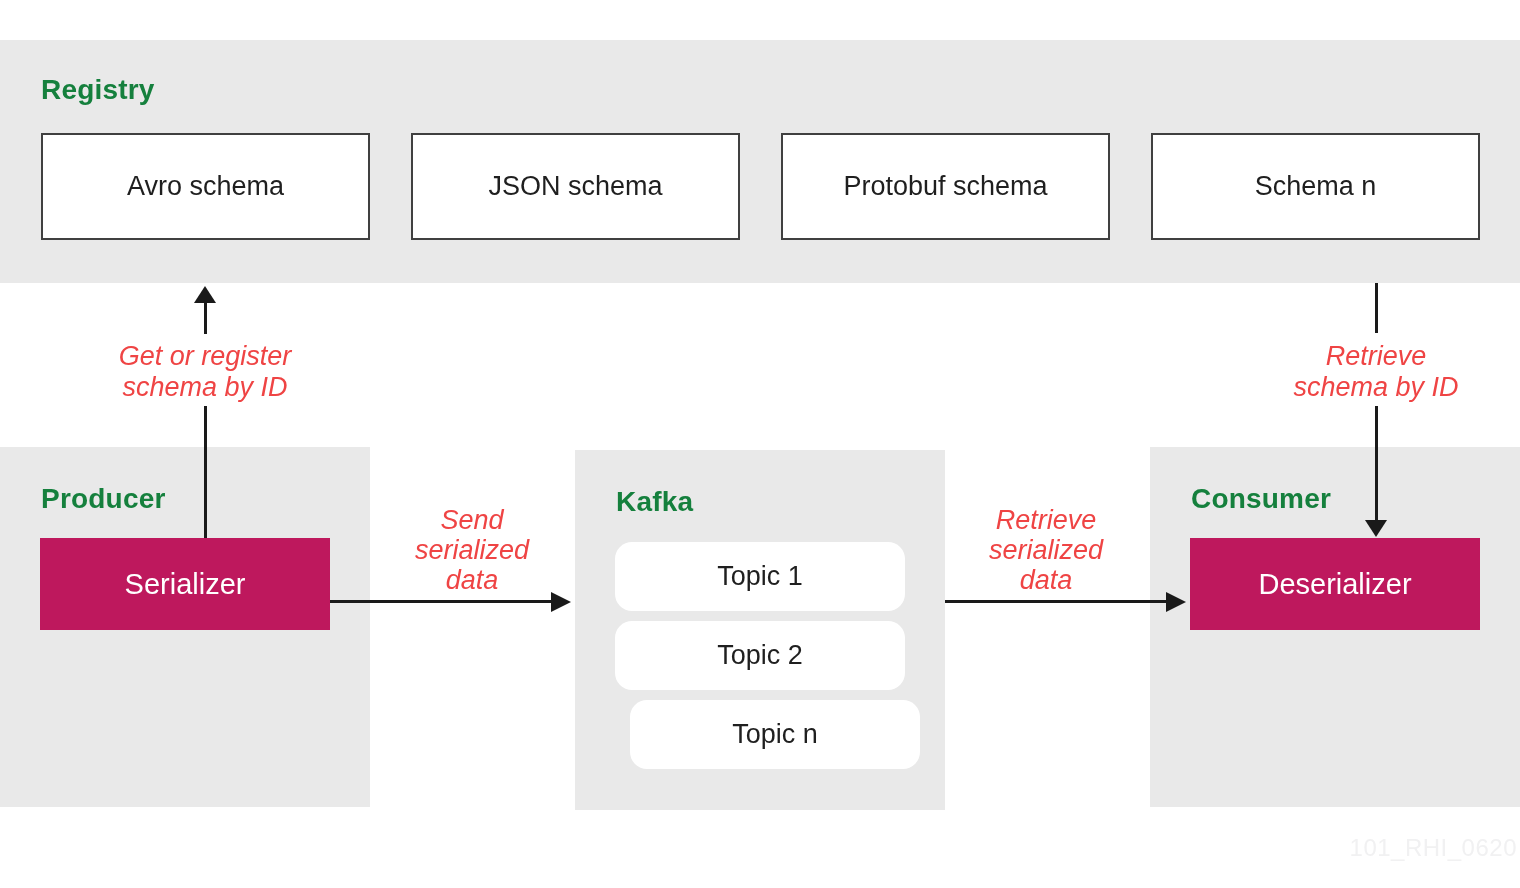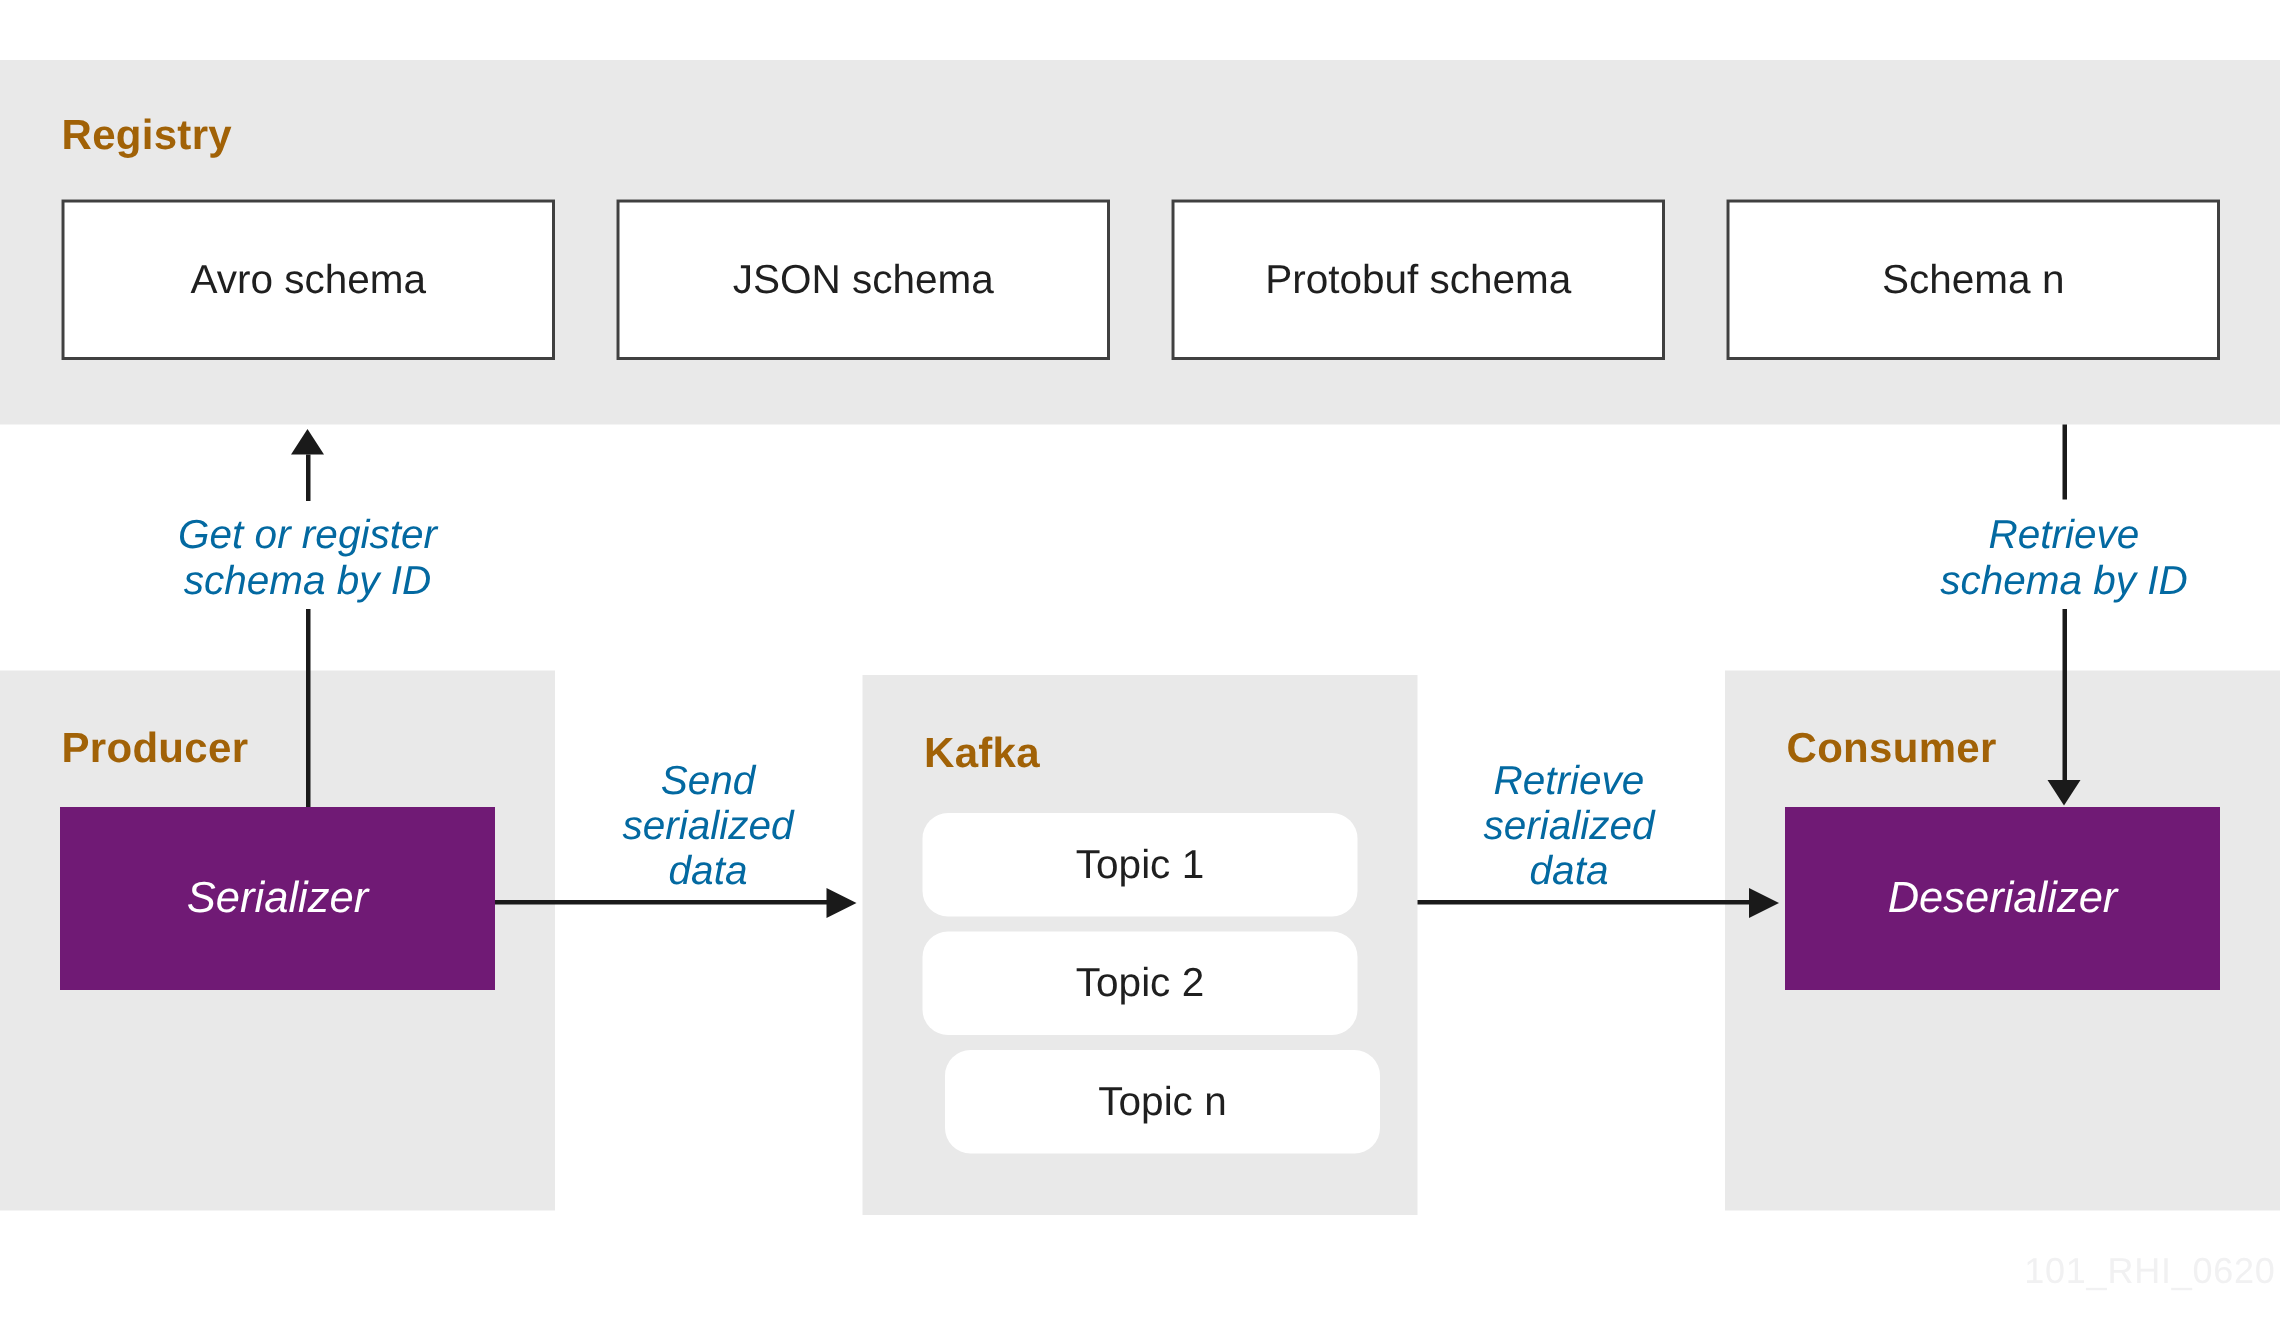--- a/index.html
+++ b/index.html
@@ -22,21 +22,21 @@
   .panel-producer { left: 0; top: 447px; width: 370px; height: 360px; }
   .panel-kafka    { left: 575px; top: 450px; width: 370px; height: 360px; }
   .panel-consumer { left: 1150px; top: 447px; width: 370px; height: 360px; }
 
   .panel-title {
     position: absolute;
     left: 41px;
     top: 36px;
     font-size: 28px;
     font-weight: 700;
-    color: #a16207;
+    color: #15803d;
     letter-spacing: 0.2px;
   }
   .panel-registry .panel-title { top: 34px; }
 
   .schema-box {
     position: absolute;
     top: 93px;            
     width: 329px;
     height: 107px;
     background: #ffffff;
@@ -51,29 +51,28 @@
   .schema-1 { left: 41px; }
   .schema-2 { left: 411px; }
   .schema-3 { left: 781px; }
   .schema-4 { left: 1151px; }
 
   .blue-box {
     position: absolute;
     left: 40px;
     top: 91px;            
     width: 290px;
-    height: 122px;
-    background: #701a75;
+    height: 92px;
+    background: #be185d;
     display: flex;
     align-items: center;
     justify-content: center;
     font-size: 29px;
     font-weight: 500;
     color: #ffffff;
-    font-style: italic;
   }
 
   .topic-box {
     position: absolute;
     left: 40px;
     width: 290px;
     height: 69px;
     background: #ffffff;
     display: flex;
     align-items: center;
@@ -92,21 +91,21 @@
   .shaft-h { position: absolute; height: 3px; background: #1a1a1a; }
   .head { position: absolute; width: 0; height: 0; }
   .head-up    { border-left: 11px solid transparent; border-right: 11px solid transparent; border-bottom: 17px solid #1a1a1a; }
   .head-down  { border-left: 11px solid transparent; border-right: 11px solid transparent; border-top: 17px solid #1a1a1a; }
   .head-right { border-top: 10px solid transparent; border-bottom: 10px solid transparent; border-left: 20px solid #1a1a1a; }
 
   .flow-label {
     position: absolute;
     font-style: italic;
     font-size: 27px;
-    color: #0369a1;
+    color: #ef4444;
     text-align: center;
     white-space: pre-line;
     line-height: 31px;
   }
   .flow-label.small-lh { line-height: 30px; }
 
   .watermark {
     position: absolute;
     right: 3px;
     top: 834px;

